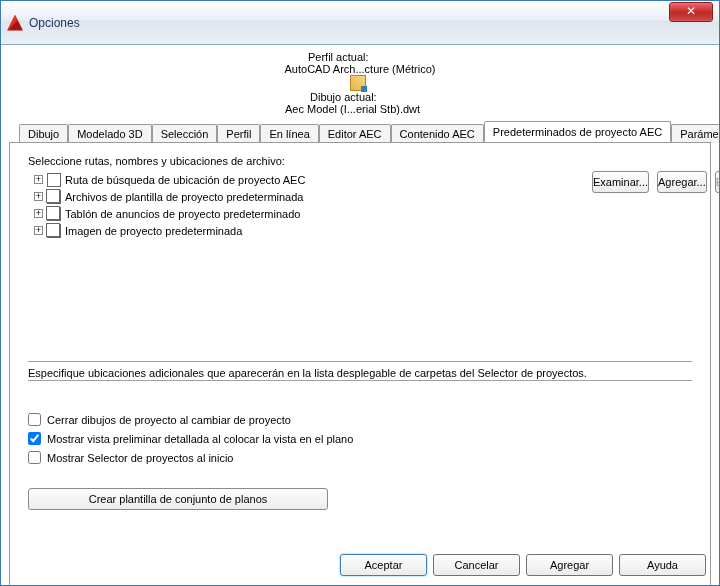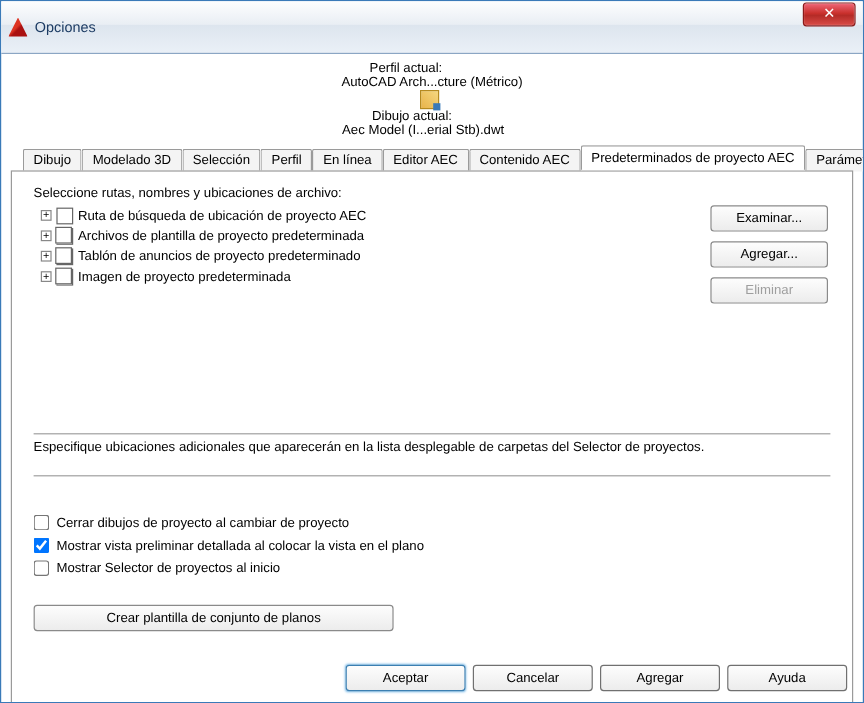--- a/index.html
+++ b/index.html
@@ -25,35 +25,35 @@
 
 .tree-label { font-size: 11px; margin-bottom: 4px; }
 .tree { border: none; height: 180px; }
 .tree-item { display: flex; align-items: center; height: 17px; }
 .tree-item .expander { width: 9px; height: 9px; border: 1px solid #888; text-align: center; line-height: 7px; font-size: 9px; margin: 0 4px 0 6px; cursor: pointer; background:#fff; }
 .tree-item .node-icon { width: 14px; height: 14px; margin-right: 4px; display: inline-block; }
 .icon-stack { background: #fff; border: 1px solid #666; position: relative; }
 .icon-stack::before { content:''; position:absolute; border:1px solid #666; width:100%; height:100%; left:-2px; top:-2px; background:#fff; }
 .icon-single { background: #fff; border: 1px solid #666; }
 
-.right-buttons { position: absolute; right: 20px; top: 28px; width: 98px; display: flex; flex-direction: column; gap: 8px; }
+.right-buttons { position: absolute; right: 20px; top: 28px; width: 98px; display: flex; flex-direction: row; gap: 8px; }
 .btn { height: 22px; border: 1px solid #8a8a8a; background: linear-gradient(#fdfdfd,#ececec); border-radius: 3px; font-size: 11px; cursor: pointer; }
 .btn:disabled { color: #9e9e9e; cursor: default; }
 
 .divider { border-top: 1px solid #a0a0a0; margin: 0 0 4px 0; }
-.desc { font-size: 11px; line-height: 14px; margin-bottom: 16px; }
+.desc { font-size: 11px; line-height: 14px; margin-bottom: 0; }
 .checks { margin-top: 32px; display:flex; flex-direction:column; gap:6px; }
 .check-row { display: flex; align-items: center; gap: 6px; font-size: 11px; }
 .check-row input { width: 13px; height: 13px; }
 
 .create-btn-wrap { margin-top: 24px; }
 .create-btn { width: 300px; height: 22px; border: 1px solid #8a8a8a; background: linear-gradient(#fdfdfd,#ececec); border-radius: 3px; font-size: 11px; cursor: pointer; }
 
 .footer { position: absolute; bottom: 10px; right: 14px; display: flex; gap: 6px; }
-.footer .fbtn { width: 100px; height: 22px; border: 1px solid #707070; background: linear-gradient(#fdfdfd,#ececec); border-radius: 3px; font-size: 11px; cursor: pointer; }
+.footer .fbtn { width: 87px; height: 22px; border: 1px solid #707070; background: linear-gradient(#fdfdfd,#ececec); border-radius: 3px; font-size: 11px; cursor: pointer; }
 .footer .fbtn.primary { border: 1px solid #3c7fb1; box-shadow: 0 0 2px #6cb2e4; }
 </style>
 </head>
 <body>
 
 <div class="titlebar">
   <span class="app-icon"></span>
   <span class="title">Opciones</span>
   <div class="close-btn">✕</div>
 </div>

